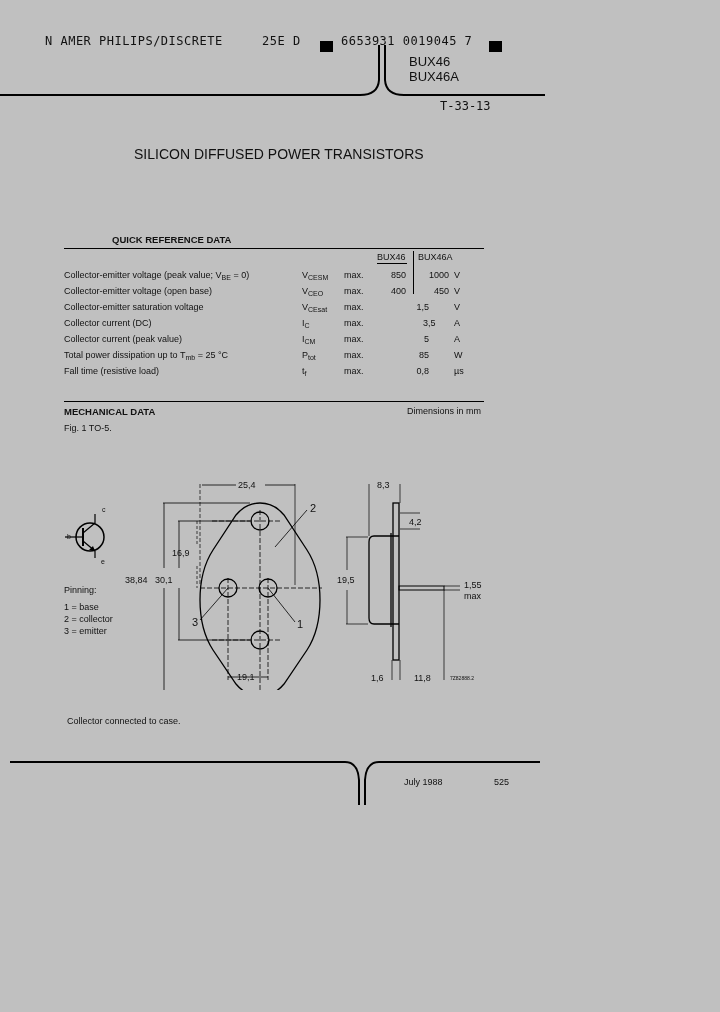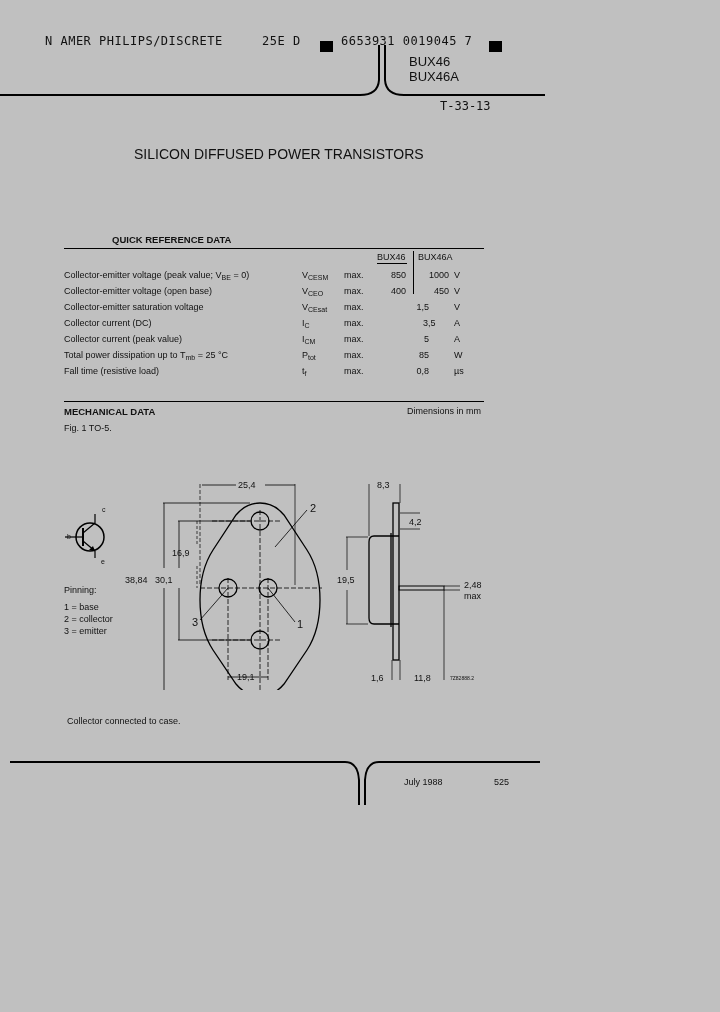--- a/index.html
+++ b/index.html
@@ -189,21 +189,21 @@
   <line x1="17" y1="120" x2="17" y2="154" stroke="#000" stroke-width="0.7"></line>
   <line x1="114" y1="116" x2="130" y2="116" stroke="#000" stroke-width="0.7"></line>
   <line x1="114" y1="120" x2="130" y2="120" stroke="#000" stroke-width="0.7"></line>
   <line x1="114" y1="120" x2="114" y2="210" stroke="#000" stroke-width="0.7"></line>
   <line x1="62" y1="190" x2="62" y2="210" stroke="#000" stroke-width="0.7"></line>
   <line x1="70" y1="190" x2="70" y2="210" stroke="#000" stroke-width="0.7"></line>
 </svg>
 <div class="abs small" style="left:377px;top:480px;">8,3</div>
 <div class="abs small" style="left:409px;top:517px;">4,2</div>
 <div class="abs small" style="left:337px;top:575px;">19,5</div>
-<div class="abs small" style="left:464px;top:580px;">2,48</div>
+<div class="abs small" style="left:464px;top:580px;">1,55</div>
 <div class="abs small" style="left:464px;top:591px;">max</div>
 <div class="abs small" style="left:371px;top:673px;">1,6</div>
 <div class="abs small" style="left:414px;top:673px;">11,8</div>
 <div class="abs" style="left:450px;top:675px;font-size:5px;">7Z82888.2</div>
 
 <div class="abs small" style="left:67px;top:716px;">Collector connected to case.</div>
 
 <svg class="abs" style="left:0;top:755px;" width="720" height="55">
   <path d="M10 7 H345 Q358 7 359 25 V50" stroke="#000" stroke-width="2" fill="none"></path>
   <path d="M365 50 V25 Q366 7 379 7 H540" stroke="#000" stroke-width="2" fill="none"></path>

